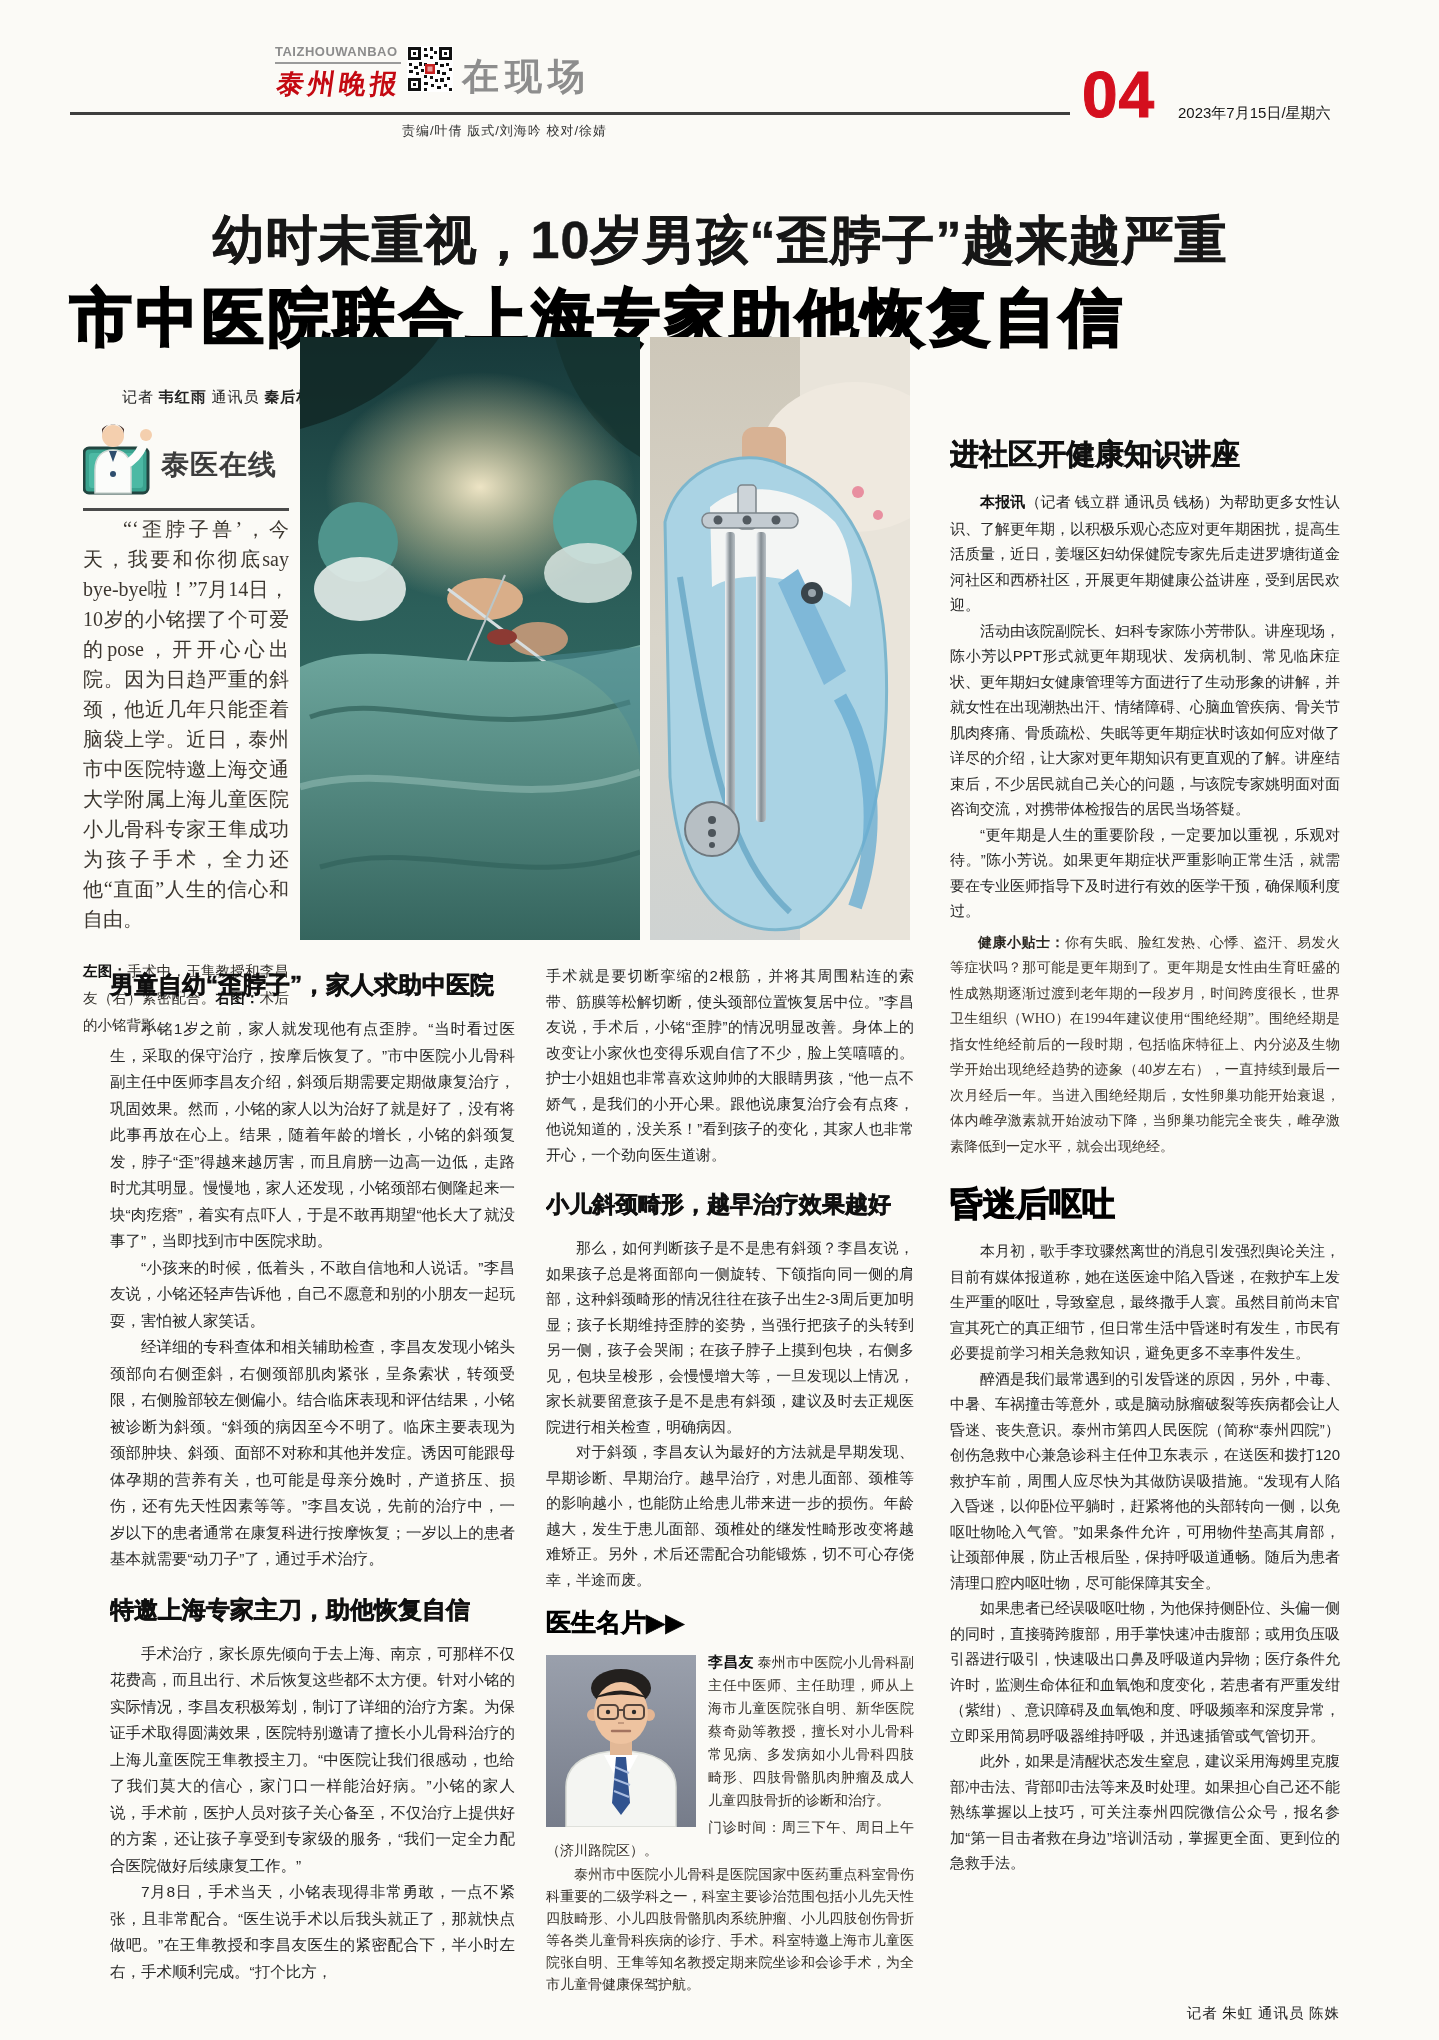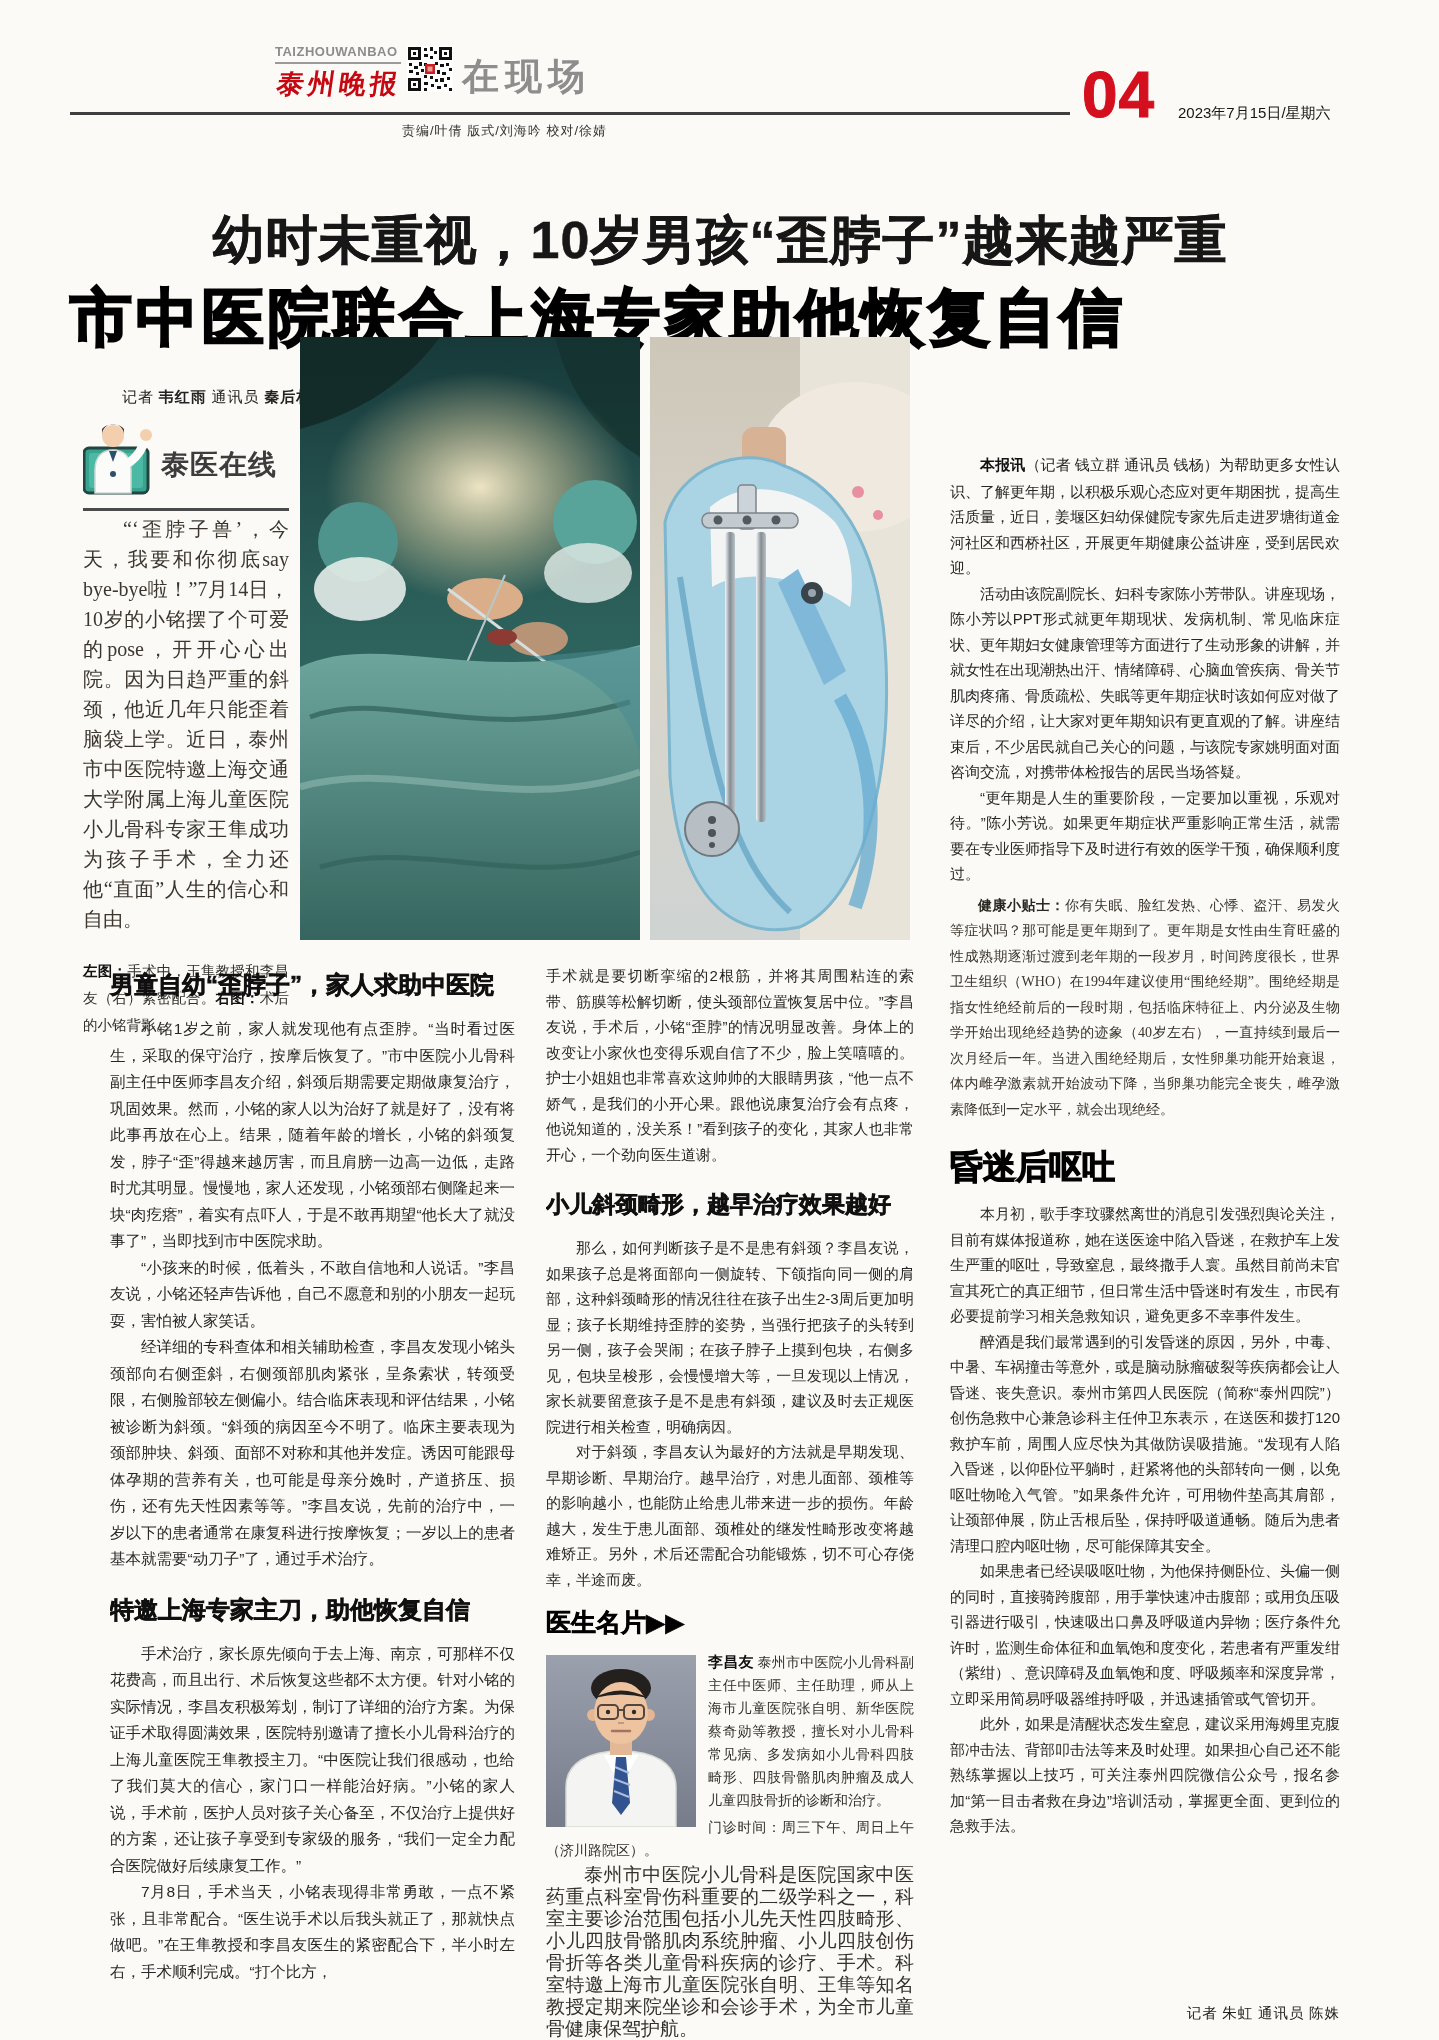--- a/index.html
+++ b/index.html
@@ -48,21 +48,21 @@
   .colB .sec-head{margin-top:20px;font-size:23px}
   .body-p{font-size:15.5px;line-height:26.5px;color:#272727;text-align:justify;text-indent:2em}
   .body-p.noindent{text-indent:0}
   .colB .body-p{font-size:15px;line-height:25.5px}
   .card-label{margin-top:14px;font-size:25px;font-weight:900;color:#000;-webkit-text-stroke:.6px #000}
   .doc-card{margin-top:12px;overflow:hidden}
   .doc-photo{float:left;width:150px;height:172px;margin:4px 12px 6px 0}
   .doc-bio{font-size:14px;line-height:23px;color:#35302a;text-align:justify}
   .doc-name{font-weight:bold;font-size:15px;color:#111}
   .doc-hours{font-size:14px;line-height:23px;color:#35302a;margin-top:4px;text-align:justify}
-  .doc-dept{font-size:19px;line-height:22px;color:#35302a;margin-top:2px;text-align:justify;text-indent:2em}
+  .doc-dept{font-size:14px;line-height:22px;color:#35302a;margin-top:2px;text-align:justify;text-indent:2em}
   
   .rightcol{position:absolute;left:950px;top:436px;width:390px;height:1575px;overflow:hidden}
   .r-head1 div{font-size:29px;line-height:37px;font-weight:900;color:#101010;-webkit-text-stroke:.7px #101010;white-space:nowrap}
   .r-head1{margin-bottom:16px}
   .r-head2{margin:24px 0 14px 0}
   .r-head2 div{font-size:33px;line-height:41px;font-weight:900;color:#000;-webkit-text-stroke:1.2px #000;white-space:nowrap}
   .r-p{font-size:15px;line-height:25.5px;color:#272727;text-align:justify;text-indent:2em}
   .brief-label{font-weight:bold;color:#111}
   .tips{margin-top:6px;font-size:14px;line-height:25.5px;color:#3a342c;text-align:justify;text-indent:2em}
   .tips-label{font-weight:bold;color:#2a2620}
@@ -283,20 +283,21 @@
         <line x1="72" y1="68" x2="78" y2="68" stroke="#c49a7e" stroke-width="2"></line>
       </svg>
       <p class="doc-bio kai"><span class="doc-name">李昌友</span>&nbsp;<span>泰州市中医院小儿骨科副主任中医师、主任助理，师从上海市儿童医院张自明、新华医院蔡奇勋等教授，擅长对小儿骨科常见病、多发病如小儿骨科四肢畸形、四肢骨骼肌肉肿瘤及成人儿童四肢骨折的诊断和治疗。</span></p>
       <p class="doc-hours kai">门诊时间：周三下午、周日上午（济川路院区）。</p>
       <p class="doc-dept kai">泰州市中医院小儿骨科是医院国家中医药重点科室骨伤科重要的二级学科之一，科室主要诊治范围包括小儿先天性四肢畸形、小儿四肢骨骼肌肉系统肿瘤、小儿四肢创伤骨折等各类儿童骨科疾病的诊疗、手术。科室特邀上海市儿童医院张自明、王隼等知名教授定期来院坐诊和会诊手术，为全市儿童骨健康保驾护航。</p>
     </div>
   </div>
 
   <div class="rightcol">
     <div class="r-head1">
+      <div>进社区开健康知识讲座</div>
     </div>
     <p class="r-p"><span class="brief-label">本报讯</span><span class="kai">（记者 钱立群 通讯员 钱杨）</span><span>为帮助更多女性认识、了解更年期，以积极乐观心态应对更年期困扰，提高生活质量，近日，姜堰区妇幼保健院专家先后走进罗塘街道金河社区和西桥社区，开展更年期健康公益讲座，受到居民欢迎。</span></p>
     <p class="r-p">活动由该院副院长、妇科专家陈小芳带队。讲座现场，陈小芳以PPT形式就更年期现状、发病机制、常见临床症状、更年期妇女健康管理等方面进行了生动形象的讲解，并就女性在出现潮热出汗、情绪障碍、心脑血管疾病、骨关节肌肉疼痛、骨质疏松、失眠等更年期症状时该如何应对做了详尽的介绍，让大家对更年期知识有更直观的了解。讲座结束后，不少居民就自己关心的问题，与该院专家姚明面对面咨询交流，对携带体检报告的居民当场答疑。</p>
     <p class="r-p">“更年期是人生的重要阶段，一定要加以重视，乐观对待。”陈小芳说。如果更年期症状严重影响正常生活，就需要在专业医师指导下及时进行有效的医学干预，确保顺利度过。</p>
     <p class="tips kai"><span class="tips-label">健康小贴士：</span><span>你有失眠、脸红发热、心悸、盗汗、易发火等症状吗？那可能是更年期到了。更年期是女性由生育旺盛的性成熟期逐渐过渡到老年期的一段岁月，时间跨度很长，世界卫生组织（WHO）在1994年建议使用“围绝经期”。围绝经期是指女性绝经前后的一段时期，包括临床特征上、内分泌及生物学开始出现绝经趋势的迹象（40岁左右），一直持续到最后一次月经后一年。当进入围绝经期后，女性卵巢功能开始衰退，体内雌孕激素就开始波动下降，当卵巢功能完全丧失，雌孕激素降低到一定水平，就会出现绝经。</span></p>
     <div class="r-head2">
       <div>昏迷后呕吐</div>
     </div>
     <p class="r-p">本月初，歌手李玟骤然离世的消息引发强烈舆论关注，目前有媒体报道称，她在送医途中陷入昏迷，在救护车上发生严重的呕吐，导致窒息，最终撒手人寰。虽然目前尚未官宣其死亡的真正细节，但日常生活中昏迷时有发生，市民有必要提前学习相关急救知识，避免更多不幸事件发生。</p>
     <p class="r-p">醉酒是我们最常遇到的引发昏迷的原因，另外，中毒、中暑、车祸撞击等意外，或是脑动脉瘤破裂等疾病都会让人昏迷、丧失意识。泰州市第四人民医院（简称“泰州四院”）创伤急救中心兼急诊科主任仲卫东表示，在送医和拨打120救护车前，周围人应尽快为其做防误吸措施。“发现有人陷入昏迷，以仰卧位平躺时，赶紧将他的头部转向一侧，以免呕吐物呛入气管。”如果条件允许，可用物件垫高其肩部，让颈部伸展，防止舌根后坠，保持呼吸道通畅。随后为患者清理口腔内呕吐物，尽可能保障其安全。</p>

